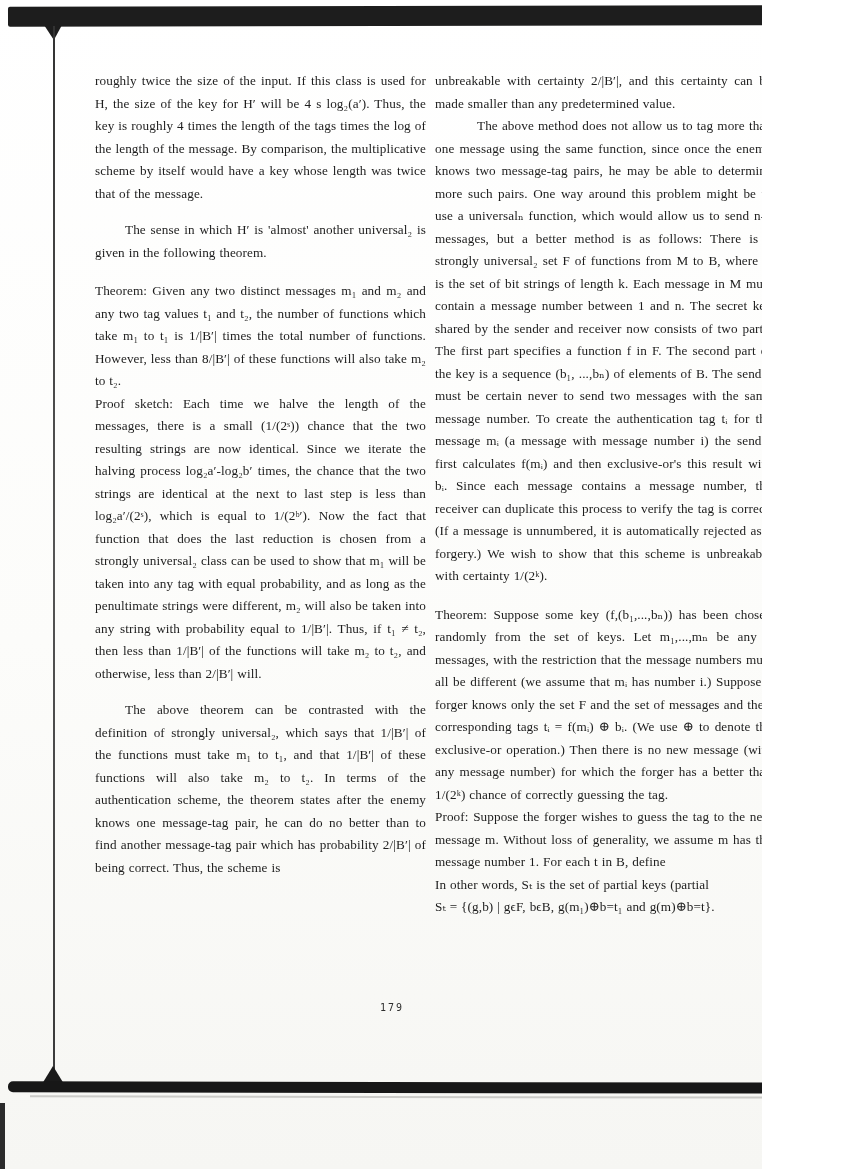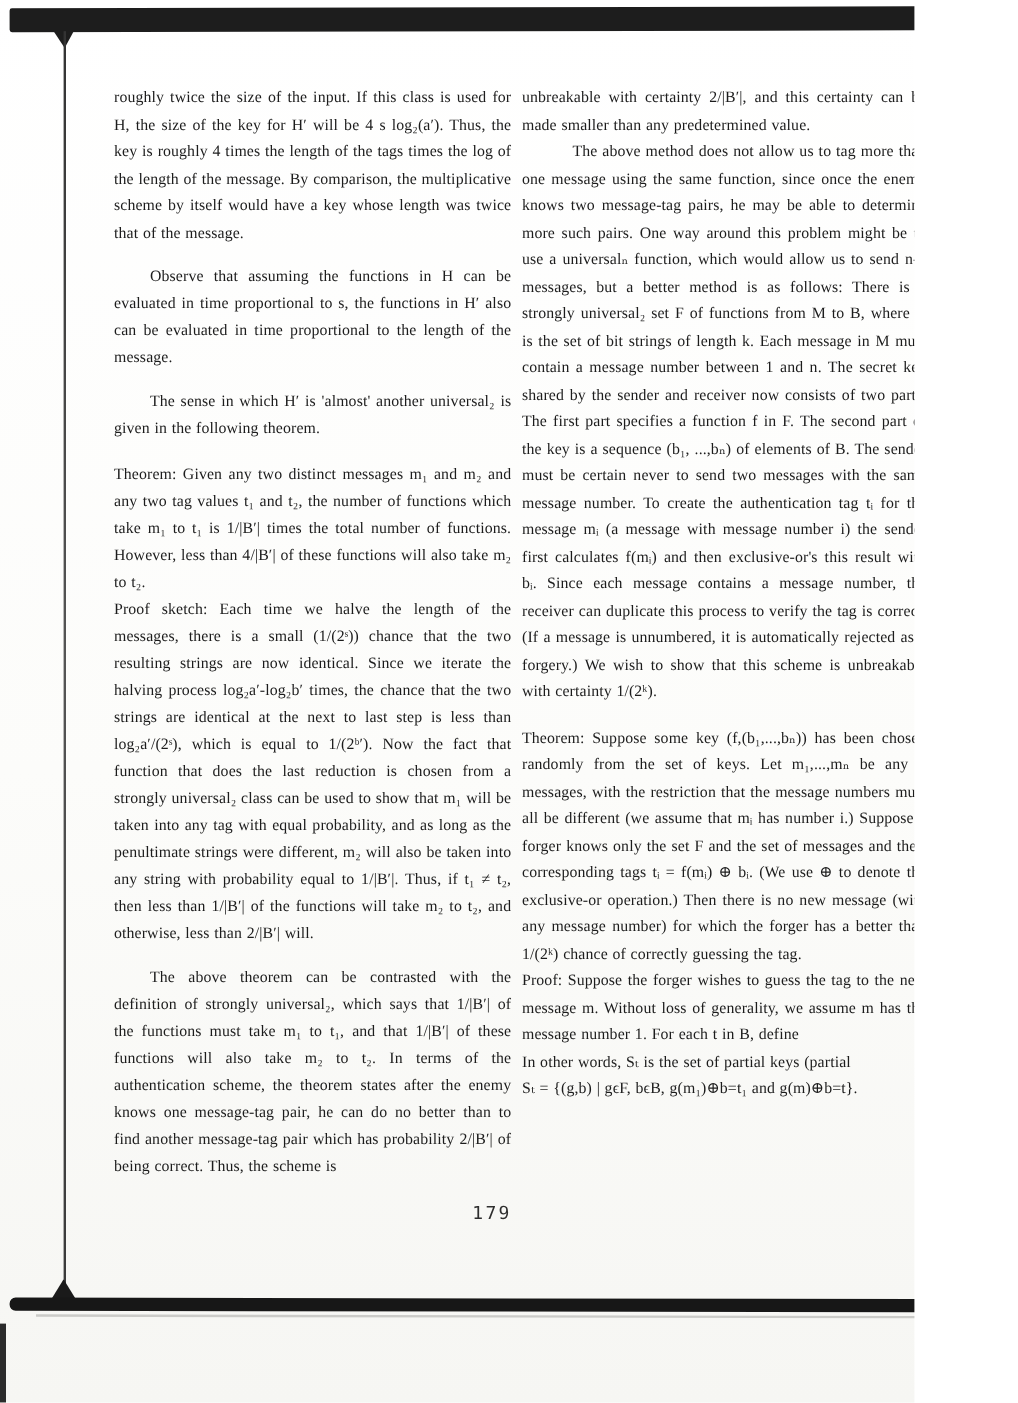--- a/index.html
+++ b/index.html
@@ -61,45 +61,44 @@
   .mt16 { margin-top:16px; }
   .indent    { text-indent:30px; }
   .indent-lg { text-indent:42px; }
 
   .heading {
     margin-top:36px; margin-bottom:6px;
     font-weight:bold; font-size:13.6px; text-align:left;
   }
 
   .page-number {
-    position:absolute; left:362px; top:1002px; width:96px;
+    position:absolute; left:344px; top:1002px; width:96px;
     text-align:center;
     font-family:"DejaVu Sans Mono","Liberation Mono",monospace;
-    font-size:15px; letter-spacing:2px; color:#2e2e2e;
+    font-size:10px; letter-spacing:2px; color:#2e2e2e;
   }
 </style>
 </head>
 <body>
 
 <div class="page">
 
   <div class="top-band"></div>
   <div class="top-taper"></div>
   <div class="band-tick"></div>
   <div class="spine-line"></div>
   <div class="bottom-taper"></div>
   <div class="bottom-band"></div>
   <div class="bottom-underline"></div>
   <div class="bottom-strip"></div>
 
   <div class="col col-left">
     <p class="para">roughly twice the size of the input.  If this class is used for H, the size of the key for H′ will be 4 s log₂(a′). Thus, the key is roughly 4 times the length of the tags times the log of the length of the message.  By comparison, the multiplicative scheme by itself would have a key whose length was twice that of the message.</p>
-    <p class="para indent mt14">Observe that assuming the functions in H can be evaluated in time proportional to s, the functions in H′ also can be evaluated in time proportional to the length of the message.</p>
     <p class="para indent mt14">The sense in which H′ is 'almost' another universal₂ is given in the following theorem.</p>
-    <p class="para mt16">Theorem:  Given any two distinct messages m₁ and m₂ and any two tag values t₁ and t₂, the number of functions which take m₁ to t₁ is 1/|B′| times the total number of functions.  However, less than 4/|B′| of these functions will also take m₂ to t₂.</p>
+    <p class="para mt16">Theorem:  Given any two distinct messages m₁ and m₂ and any two tag values t₁ and t₂, the number of functions which take m₁ to t₁ is 1/|B′| times the total number of functions.  However, less than 8/|B′| of these functions will also take m₂ to t₂.</p>
     <p class="para">Proof sketch: Each time we halve the length of the messages, there is a small (1/(2ˢ)) chance that the two resulting strings are now identical.  Since we iterate the halving process log₂a′-log₂b′ times, the chance that the two strings are identical at the next to last step is less than log₂a′/(2ˢ), which is equal to 1/(2ᵇ′).  Now the fact that function that does the last reduction is chosen from a strongly universal₂ class can be used to show that m₁ will be taken into any tag with equal probability, and as long as the penultimate strings were different, m₂ will also be taken into any string with probability equal to 1/|B′|.  Thus, if t₁ ≠ t₂, then less than 1/|B′| of the functions will take m₂ to t₂, and otherwise, less than 2/|B′| will.</p>
     <p class="para indent mt14">The above theorem can be contrasted with the definition of strongly universal₂, which says that 1/|B′| of the functions must take m₁ to t₁, and that 1/|B′| of these functions will also take m₂ to t₂.  In terms of the authentication scheme, the theorem states after the enemy knows one message-tag pair, he can do no better than to find another message-tag pair which has probability 2/|B′| of being correct.  Thus, the scheme is</p>
   </div>
 
   <div class="col col-right">
     <p class="para">unbreakable with certainty 2/|B′|, and this certainty can be made smaller than any predetermined value.</p>
     <p class="para indent-lg">The above method does not allow us to tag more than one message using the same function, since once the enemy knows two message-tag pairs, he may be able to determine more such pairs.  One way around this problem might be to use a universalₙ function, which would allow us to send n-1 messages, but a better method is as follows: There is a strongly universal₂ set F of functions from M to B, where B is the set of bit strings of length k.  Each message in M must contain a message number between 1 and n.  The secret key shared by the sender and receiver now consists of two parts.  The first part specifies a function f in F. The second part of the key is a sequence (b₁, ...,bₙ) of elements of B.  The sender must be certain never to send two messages with the same message number.  To create the authentication tag tᵢ for the message mᵢ (a message with message number i) the sender first calculates f(mᵢ) and then exclusive-or's this result with bᵢ. Since each message contains a message number, the receiver can duplicate this process to verify the tag is correct.  (If a message is unnumbered, it is automatically rejected as a forgery.)  We wish to show that this scheme is unbreakable with certainty 1/(2ᵏ).</p>
     <p class="para mt16">Theorem:  Suppose some key (f,(b₁,...,bₙ)) has been chosen randomly from the set of keys.  Let m₁,...,mₙ be any n messages, with the restriction that the message numbers must all be different (we assume that mᵢ has number i.)  Suppose a forger knows only the set F and the set of messages and their corresponding tags tᵢ = f(mᵢ) ⊕ bᵢ.  (We use ⊕ to denote the exclusive-or operation.)  Then there is no new message (with any message number) for which the forger has a better than 1/(2ᵏ) chance of correctly guessing the tag.</p>
     <p class="para">Proof:  Suppose the forger wishes to guess the tag to the new message m.  Without loss of generality, we assume m has the message number 1.  For each t in B, define</p>
     <p class="para">In other words, Sₜ is the set of partial keys (partial</p>

